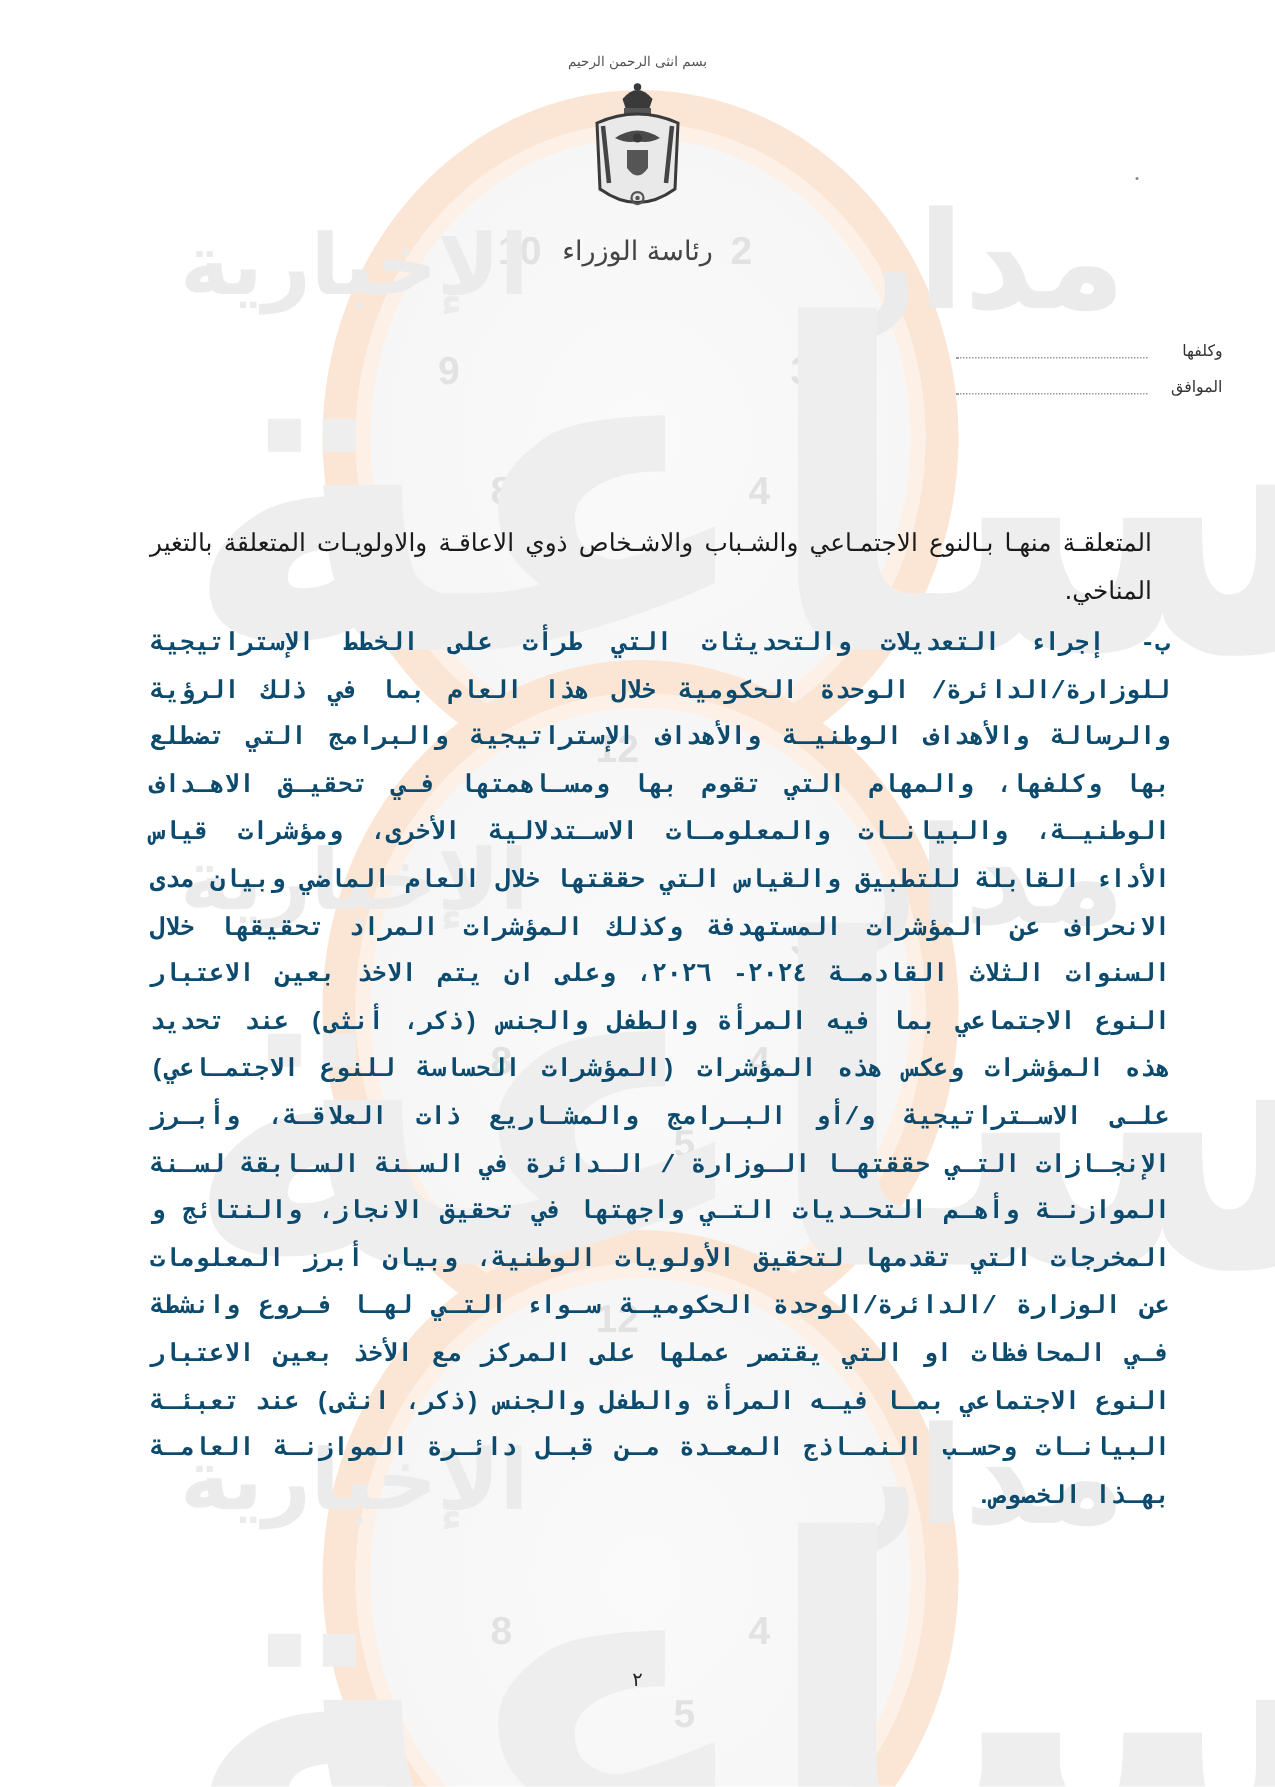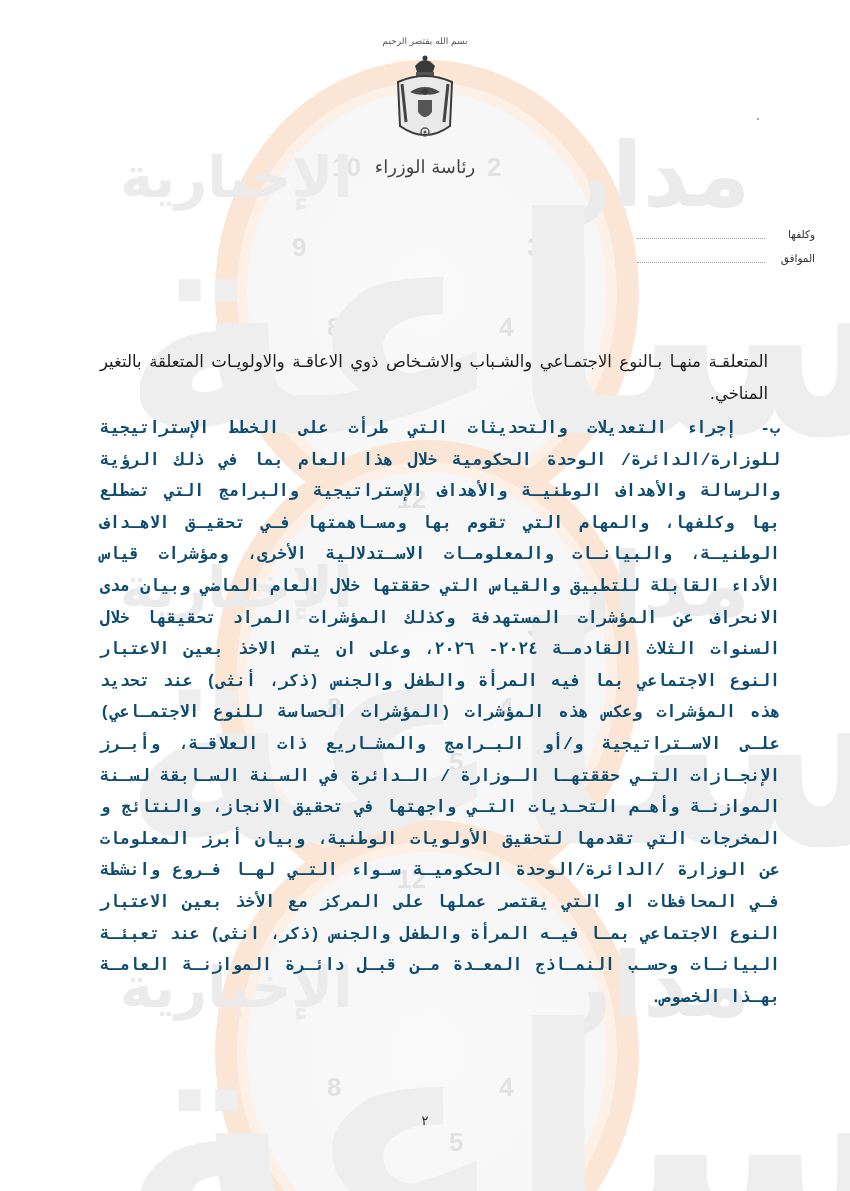--- a/index.html
+++ b/index.html
@@ -221,21 +221,21 @@
   <span class="wm-big small" style="top:560px;left:120px;">الإخبارية</span>
   <span class="wm-big mid" style="top:540px;left:560px;">مدار</span>
   <span class="wm-big title" style="top:590px;left:120px;">الساعة</span>
 
   <span class="wm-big small" style="top:960px;left:120px;">الإخبارية</span>
   <span class="wm-big mid" style="top:940px;left:560px;">مدار</span>
   <span class="wm-big title" style="top:990px;left:120px;">الساعة</span>
 </div>
 
 <div class="letterhead">
-  <div class="basmala">بسم الله يقتصر الرحيم</div>
+  <div class="basmala">بسم انثى الرحمن الرحيم</div>
 
   <svg class="crest" viewBox="0 0 66 100" xmlns="http://www.w3.org/2000/svg">
 
     <path d="M23 14 Q33 2 43 14 L41 20 L25 20 Z" fill="#3a3a3a"></path>
     <circle cx="33" cy="6" r="2.5" fill="#3a3a3a"></circle>
     <rect x="24" y="20" width="18" height="4" fill="#555"></rect>
 
     <path d="M6 30 Q33 18 60 30 L58 74 Q33 92 8 74 Z" fill="#e9e9e9" stroke="#3a3a3a" stroke-width="2"></path>
     <path d="M10 32 L14 70" stroke="#444" stroke-width="3"></path>
     <path d="M56 32 L52 70" stroke="#444" stroke-width="3"></path>

